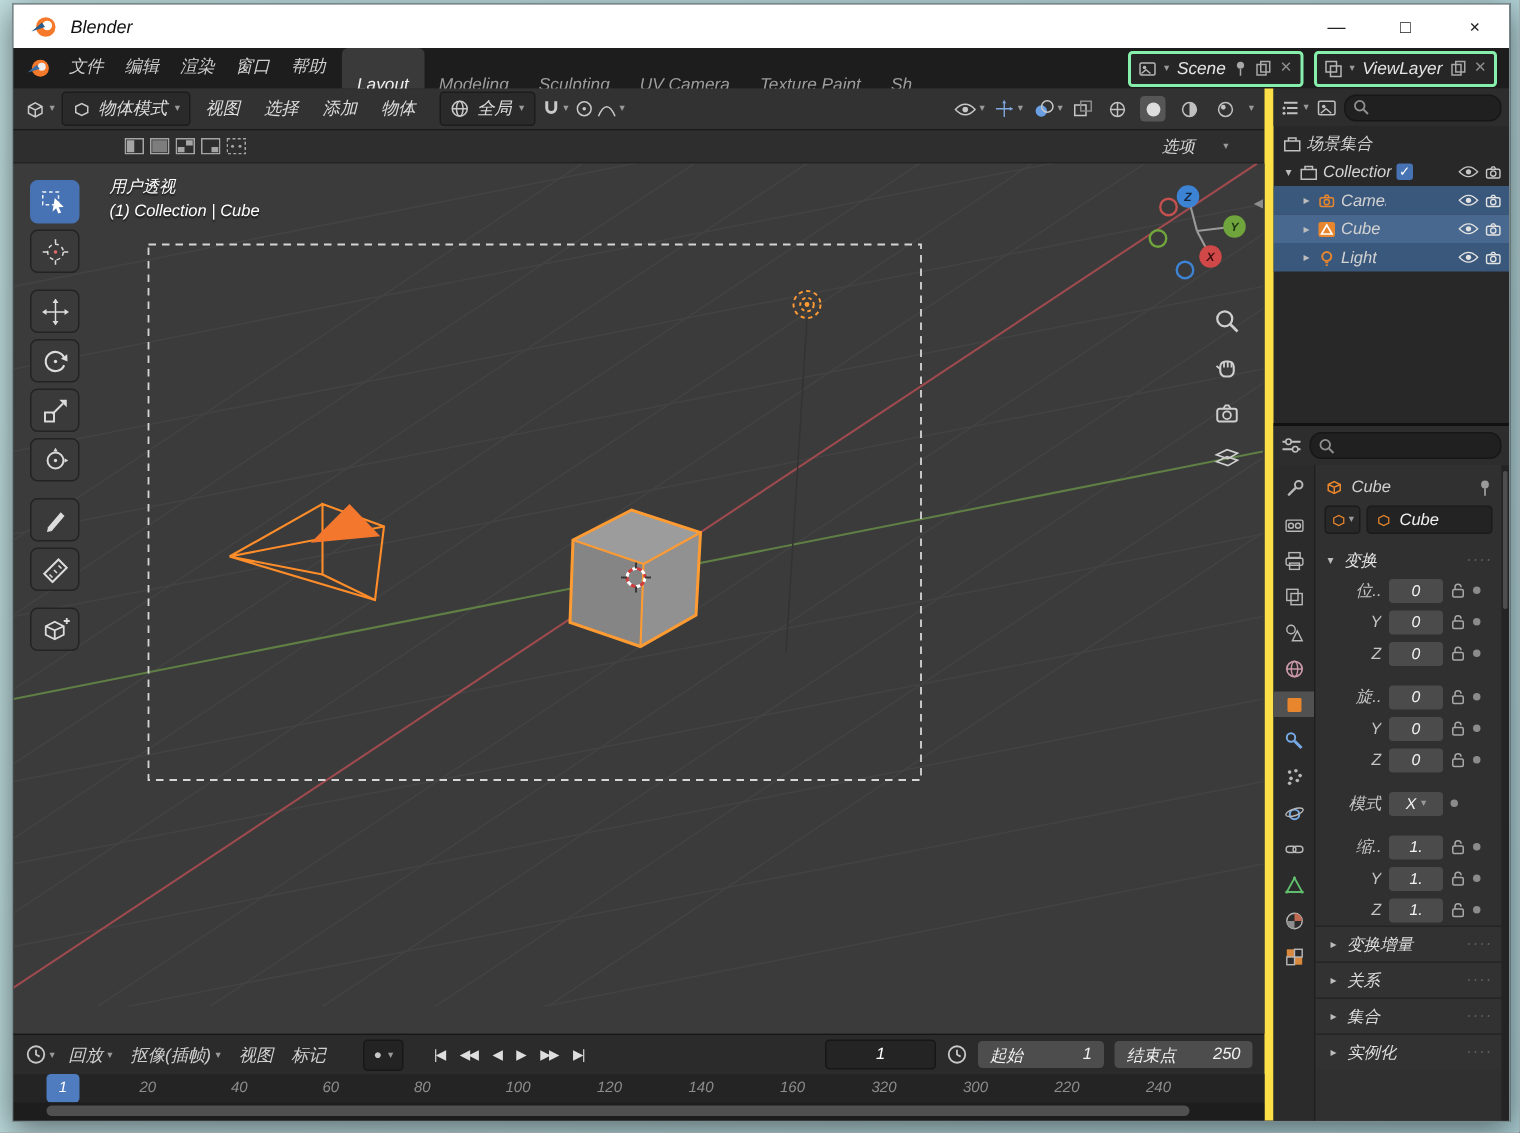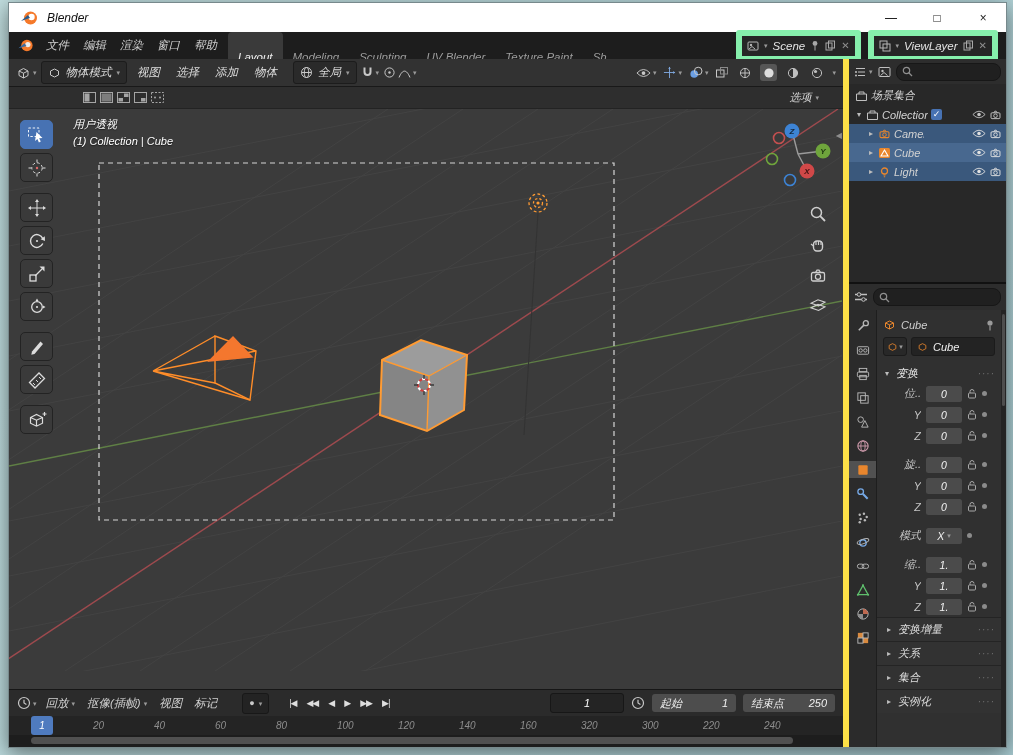--- a/index.html
+++ b/index.html
@@ -14,36 +14,36 @@
   .tb-controls{margin-left:auto;display:flex;height:100%}
   .tb-btn{width:46px;display:flex;align-items:center;justify-content:center;font-size:12px;color:#222}
   
   .menubar{height:27px;background:#1d1d1d;display:flex;align-items:center;padding:0 8px;font-size:11.5px;color:#cfcfcf;flex:0 0 auto}
   .mb-logo{width:17px;height:17px;margin-right:5px}
   .menu-item{padding:0 7px;line-height:27px}
   .tabs{display:flex;margin-left:4px;height:100%}
   .tab{padding:12px 10px;line-height:27px;color:#9d9d9d;white-space:nowrap}
   .tab.active{background:#3a3a3a;color:#f0f0f0;border-radius:4px 4px 0 0}
   .caret{font-size:7px;color:#9a9a9a;line-height:1}
-  .mb-field{display:flex;align-items:center;background:#262626;border:6px solid #86efac;border-radius:3px;height:20px;padding:0 5px;gap:5px;margin-left:7px;color:#e4e4e4;white-space:nowrap}
+  .mb-field{display:flex;align-items:center;background:#262626;border:2px solid #86efac;border-radius:3px;height:20px;padding:0 5px;gap:5px;margin-left:7px;color:#e4e4e4;white-space:nowrap}
   .mb-x{color:#8f8f8f;font-size:10px}
   
   .main{flex:1;display:flex;min-height:0}
   .leftcol{flex:1;display:flex;flex-direction:column;min-width:0}
   
   .vheader{height:27px;background:#323232;border-bottom:1px solid #191919;display:flex;align-items:center;gap:4px;padding:0 7px;font-size:11.5px;color:#dcdcdc;flex:0 0 auto}
   .vh-field{display:flex;align-items:center;gap:5px;background:#2a2a2a;border:1px solid #1c1c1c;border-radius:3px;height:21px;padding:0 6px;white-space:nowrap}
   .vh-menu{padding:0 6px;white-space:nowrap}
   .vh-right{margin-left:auto;display:flex;align-items:center;gap:7px}
   .hicon{display:flex;align-items:center;gap:2px}
   .sh{width:17px;height:17px;display:flex;align-items:center;justify-content:center}
   .sh.active{background:#565656;border-radius:3px}
   .vheader2{height:21px;background:#2e2e2e;border-bottom:1px solid #232323;display:flex;align-items:center;padding:0 10px;font-size:11px;color:#d5d5d5;flex:0 0 auto}
   .vh2-icons{margin-left:64px;display:flex;gap:4px;align-items:center}
-  .vh2-right{margin-left:auto;margin-right:14px;display:flex;gap:4px;align-items:center}
+  .vh2-right{margin-left:auto;margin-right:14px;display:flex;gap:19px;align-items:center}
   
   .viewport{flex:1;position:relative;background:#3b3b3b;overflow:hidden}
   svg.scene{position:absolute;left:0;top:0}
   .vp-label{position:absolute;color:#fff;font-size:11px;text-shadow:0 1px 1px rgba(0,0,0,.55);white-space:nowrap}
   .tools{position:absolute;left:11px;top:11px;display:flex;flex-direction:column;gap:4px}
   .tool{width:33px;height:29px;background:#3a3a3a;border:1px solid #232323;border-radius:5px;display:flex;align-items:center;justify-content:center;box-sizing:border-box}
   .tool.active{background:#4772b3;border-color:#4772b3}
   .tool.grp{margin-top:7px}
   .gizmo{position:absolute;right:10px;top:12px}
   .vp-side{position:absolute;right:16px;top:96px;display:flex;flex-direction:column;gap:13px;align-items:center}
@@ -135,21 +135,21 @@
       </svg>
       <span class="menu-item">文件</span>
       <span class="menu-item">编辑</span>
       <span class="menu-item">渲染</span>
       <span class="menu-item">窗口</span>
       <span class="menu-item">帮助</span>
       <div class="tabs">
         <span class="tab active">Layout</span>
         <span class="tab">Modeling</span>
         <span class="tab">Sculpting</span>
-        <span class="tab">UV Blender</span>
+        <span class="tab">UV Camera</span>
         <span class="tab">Texture Paint</span>
         <span class="tab">Sh</span>
       </div>
       <div class="mb-field" style="margin-left:auto">
         <svg width="12" height="12" viewBox="0 0 12 12">
             <rect x="1" y="2" width="10" height="8" rx="1" fill="none" stroke="#b5b5b5"></rect>
             <circle cx="4" cy="5" r="1.2" fill="#b5b5b5"></circle>
             <path d="M2 9 L5 6.5 L8 9" stroke="#b5b5b5" fill="none"></path>
           </svg>
         <span class="caret">▾</span>

